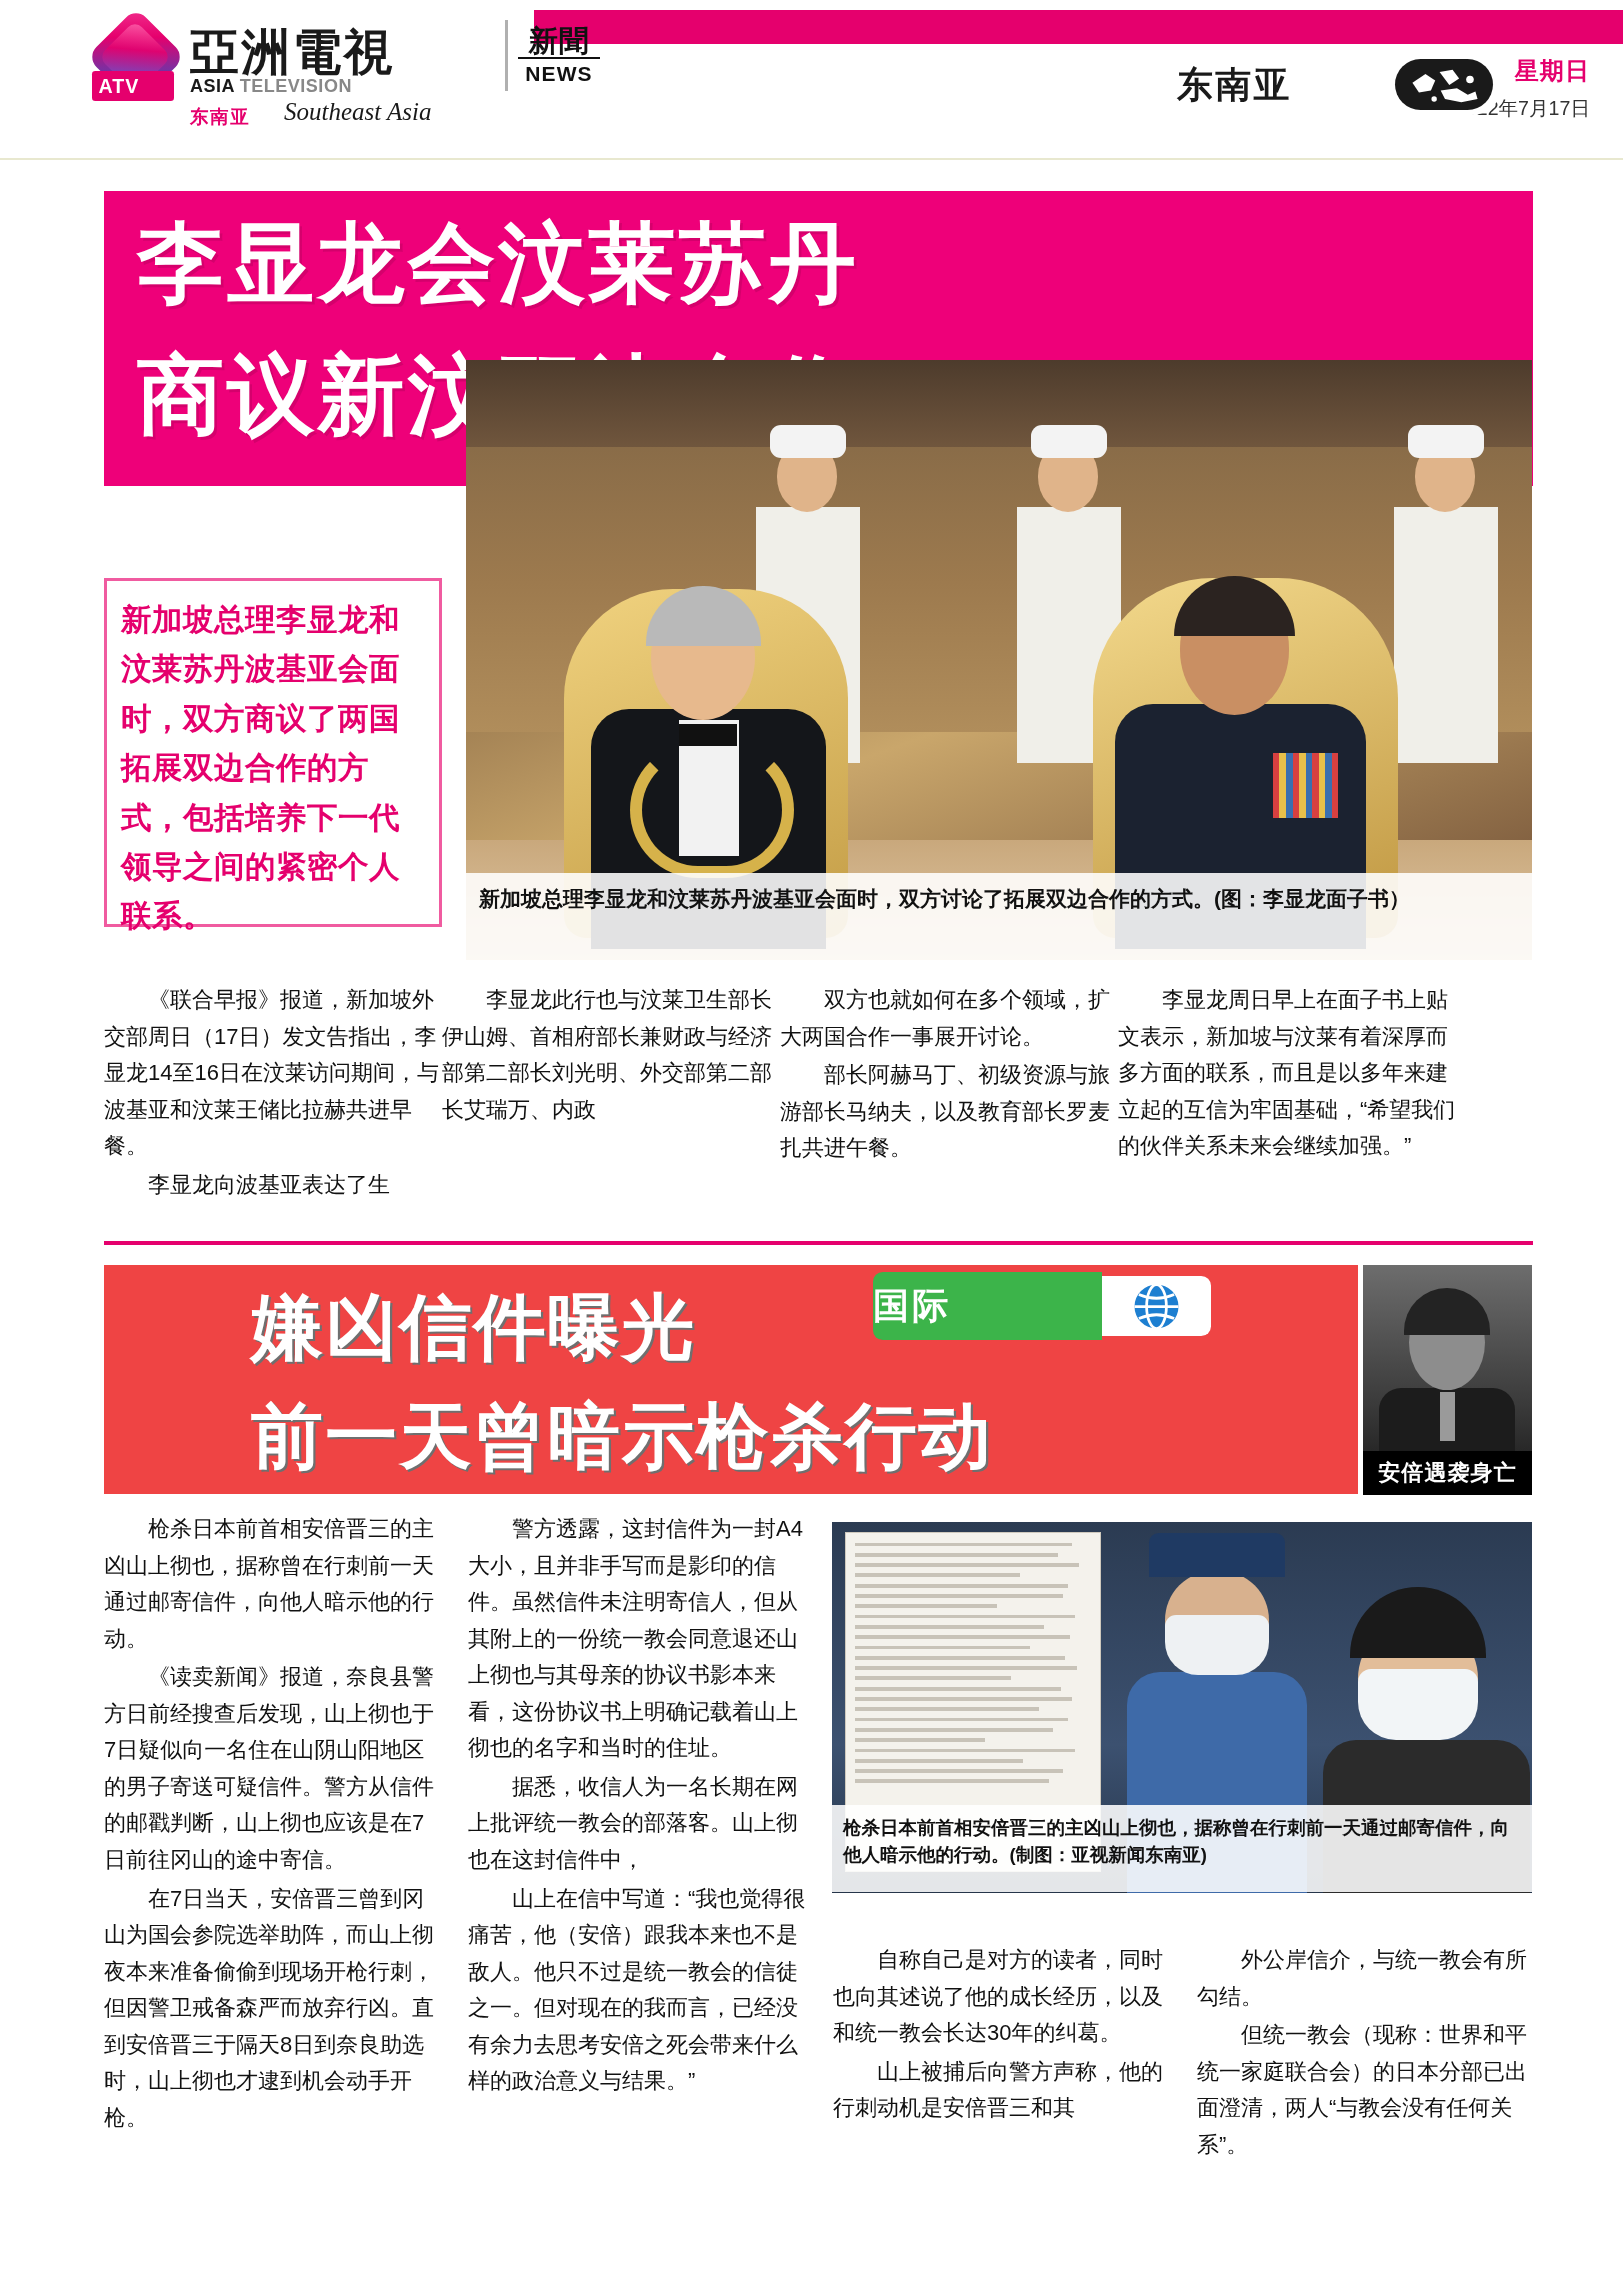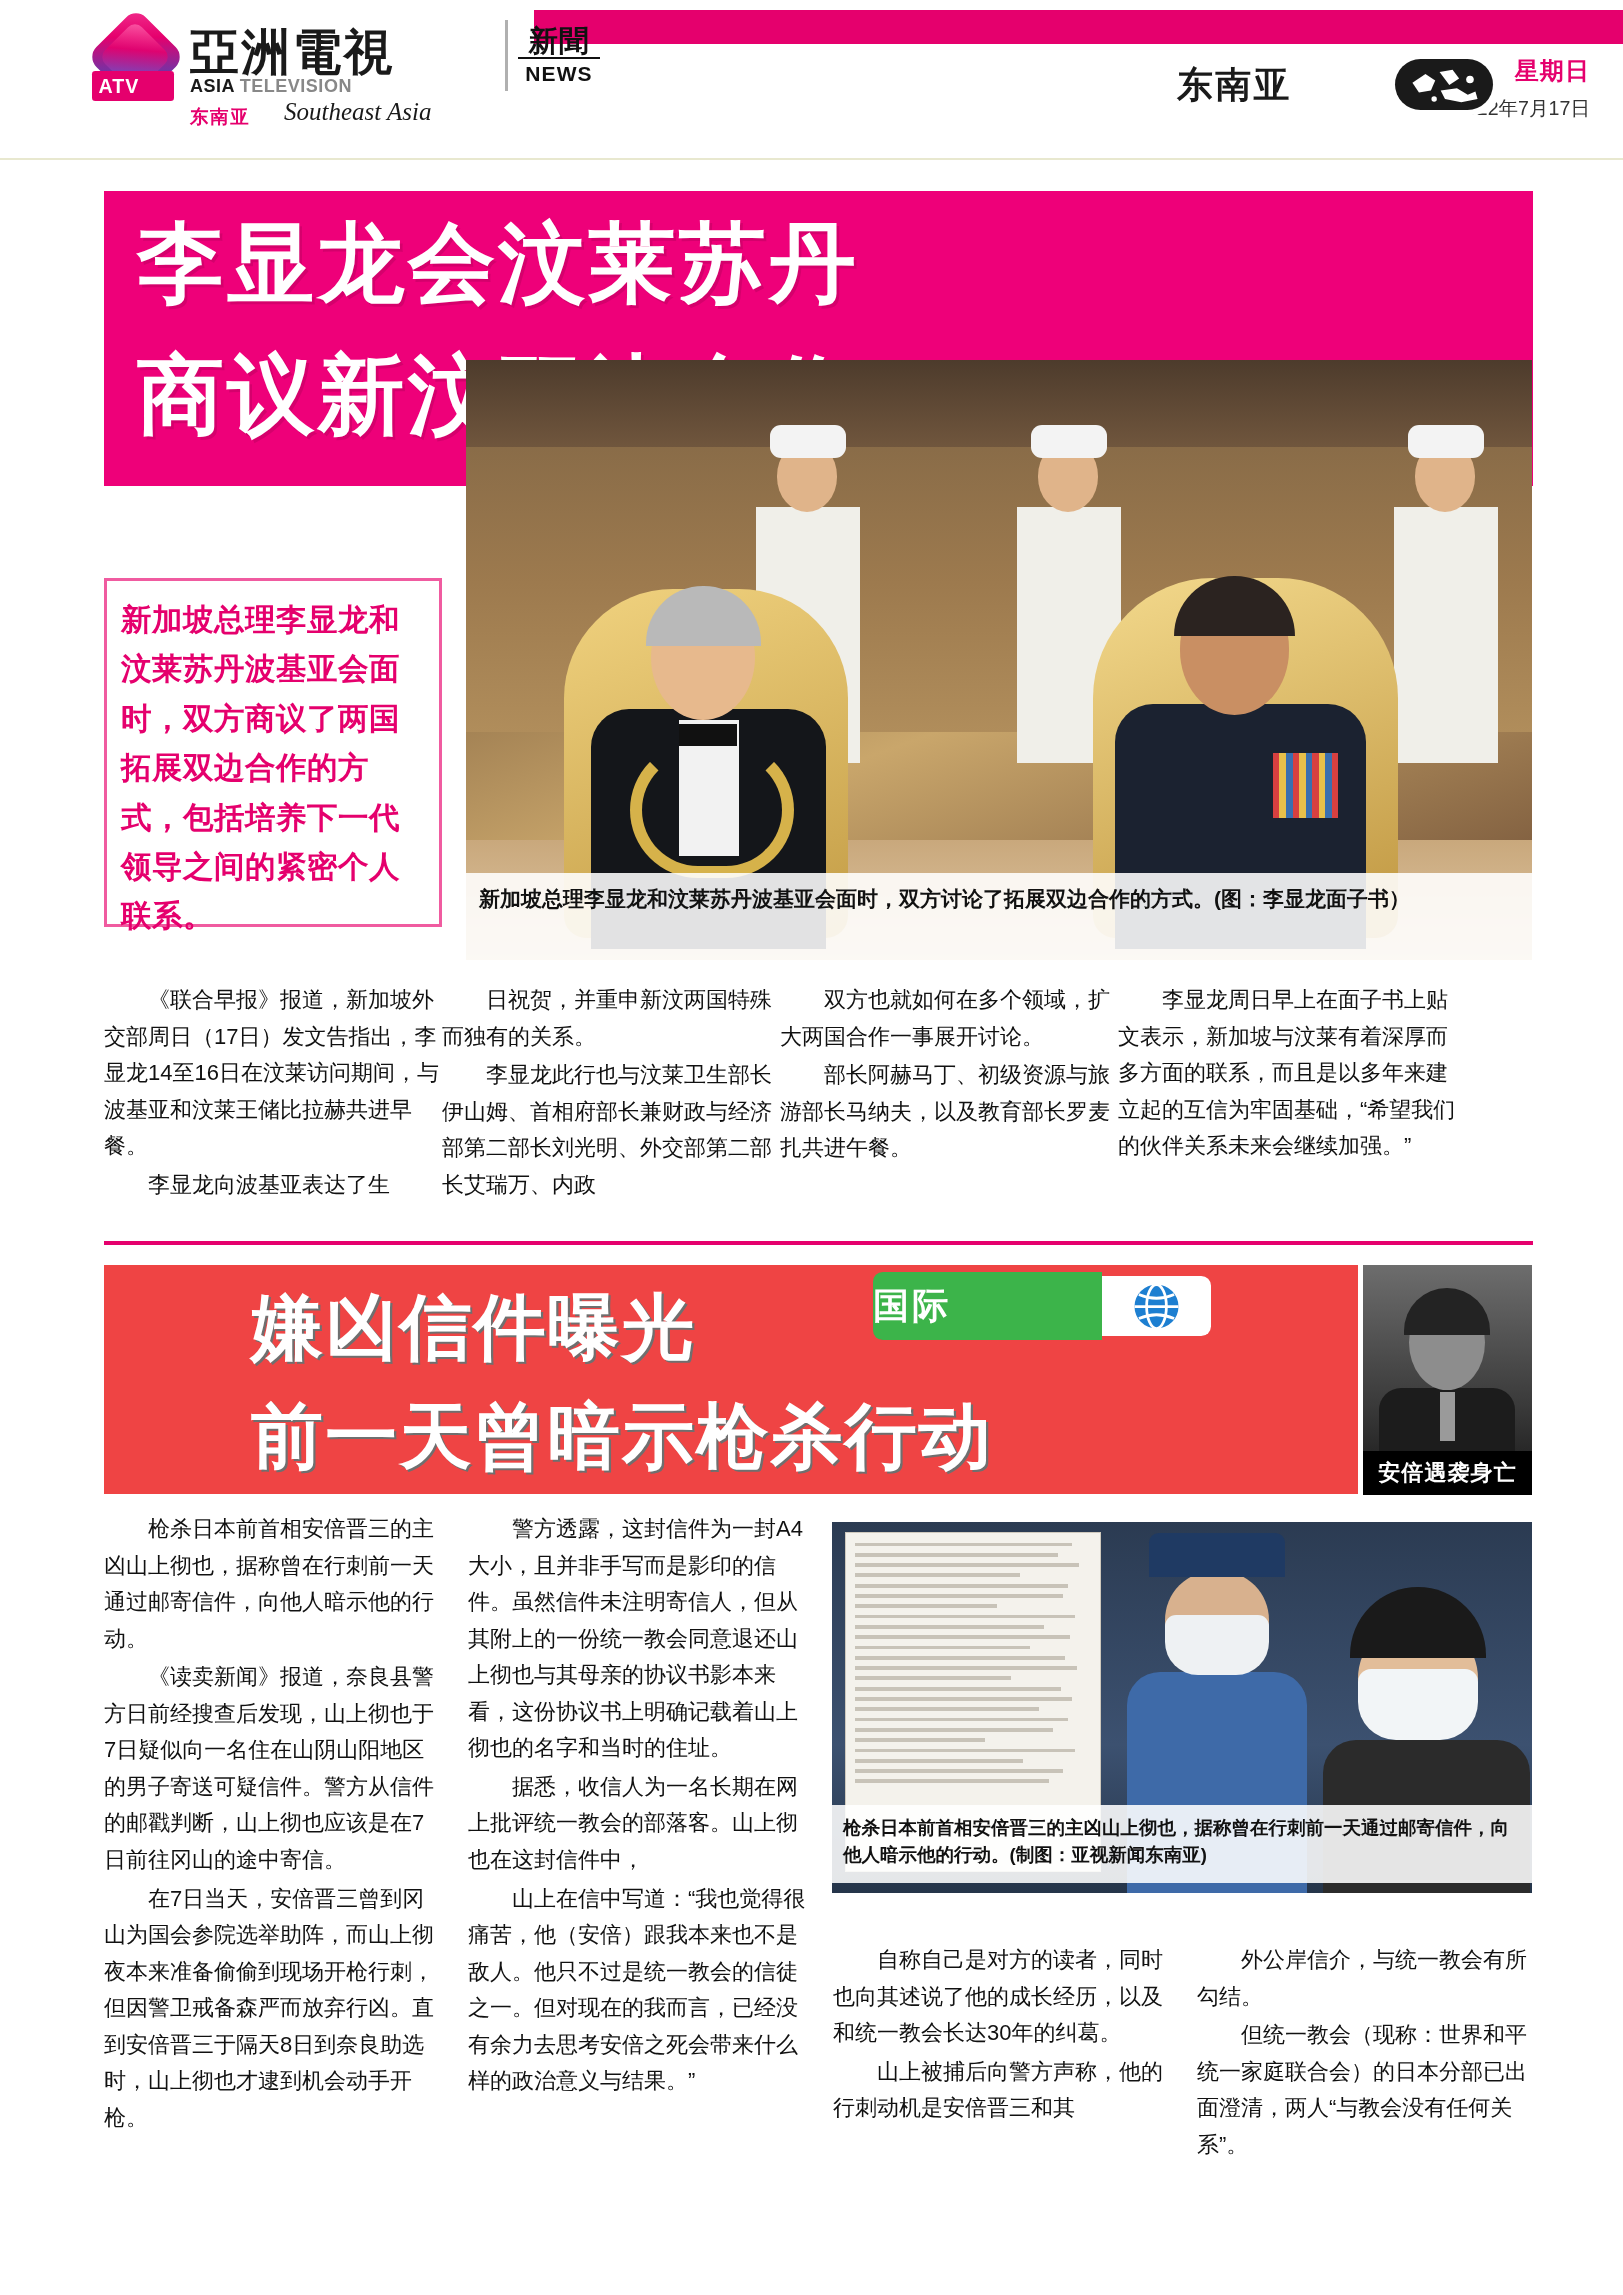--- a/index.html
+++ b/index.html
@@ -456,21 +456,21 @@
     position: absolute; left: 480px; top: 65px; width: 218px; height: 305px;
   }
   .s2-photo .susp .hair { position:absolute; left: 38px; top: 0; width: 136px; height: 71px; border-radius: 68px 68px 0 0; background:#1a1a1a;}
   .s2-photo .susp .face { position:absolute; left: 46px; top: 33px; width: 120px; height: 117px; border-radius: 60px; background:#e2bd99;}
   .s2-photo .susp .mask { position:absolute; left: 46px; top: 82px; width: 120px; height: 71px; background:#f2f5f7; border-radius: 13px 13px 38px 38px;}
   .s2-photo .susp .body { position:absolute; left: 11px; top: 153px; width: 207px; height: 164px; background:#2b2b2b; border-radius: 33px 33px 0 0;}
 
   .s2-photo-cap {
     position: absolute;
     left: 832px; top: 1805px;
-    width: 700px; height: 78px;
+    width: 700px; height: 87px;
     background: rgba(255,255,255,0.88);
     padding: 8.7px 11px;
   }
   .s2-photo-cap p {
     font-size: 18.5px; font-weight: bold; color: #111; line-height: 1.5;
   }
 </style>
 </head>
 <body>
 
@@ -568,21 +568,20 @@
   <div class="s1-standfirst">
     <p>新加坡总理李显龙和汶莱苏丹波基亚会面时，双方商议了两国拓展双边合作的方式，包括培养下一代领导之间的紧密个人联系。</p>
   </div>
 
   <div class="s1-cols">
     <div class="col">
       <p>《联合早报》报道，新加坡外交部周日（17日）发文告指出，李显龙14至16日在汶莱访问期间，与波基亚和汶莱王储比拉赫共进早餐。</p>
       <p>李显龙向波基亚表达了生</p>
     </div>
     <div class="col">
-      <p>日祝贺，并重申新汶两国特殊而独有的关系。</p>
       <p>李显龙此行也与汶莱卫生部长伊山姆、首相府部长兼财政与经济部第二部长刘光明、外交部第二部长艾瑞万、内政</p>
     </div>
     <div class="col">
       <p>双方也就如何在多个领域，扩大两国合作一事展开讨论。</p>
       <p>部长阿赫马丁、初级资源与旅游部长马纳夫，以及教育部长罗麦扎共进午餐。</p>
     </div>
     <div class="col">
       <p>李显龙周日早上在面子书上贴文表示，新加坡与汶莱有着深厚而多方面的联系，而且是以多年来建立起的互信为牢固基础，“希望我们的伙伴关系未来会继续加强。”</p>
     </div>
   </div>

